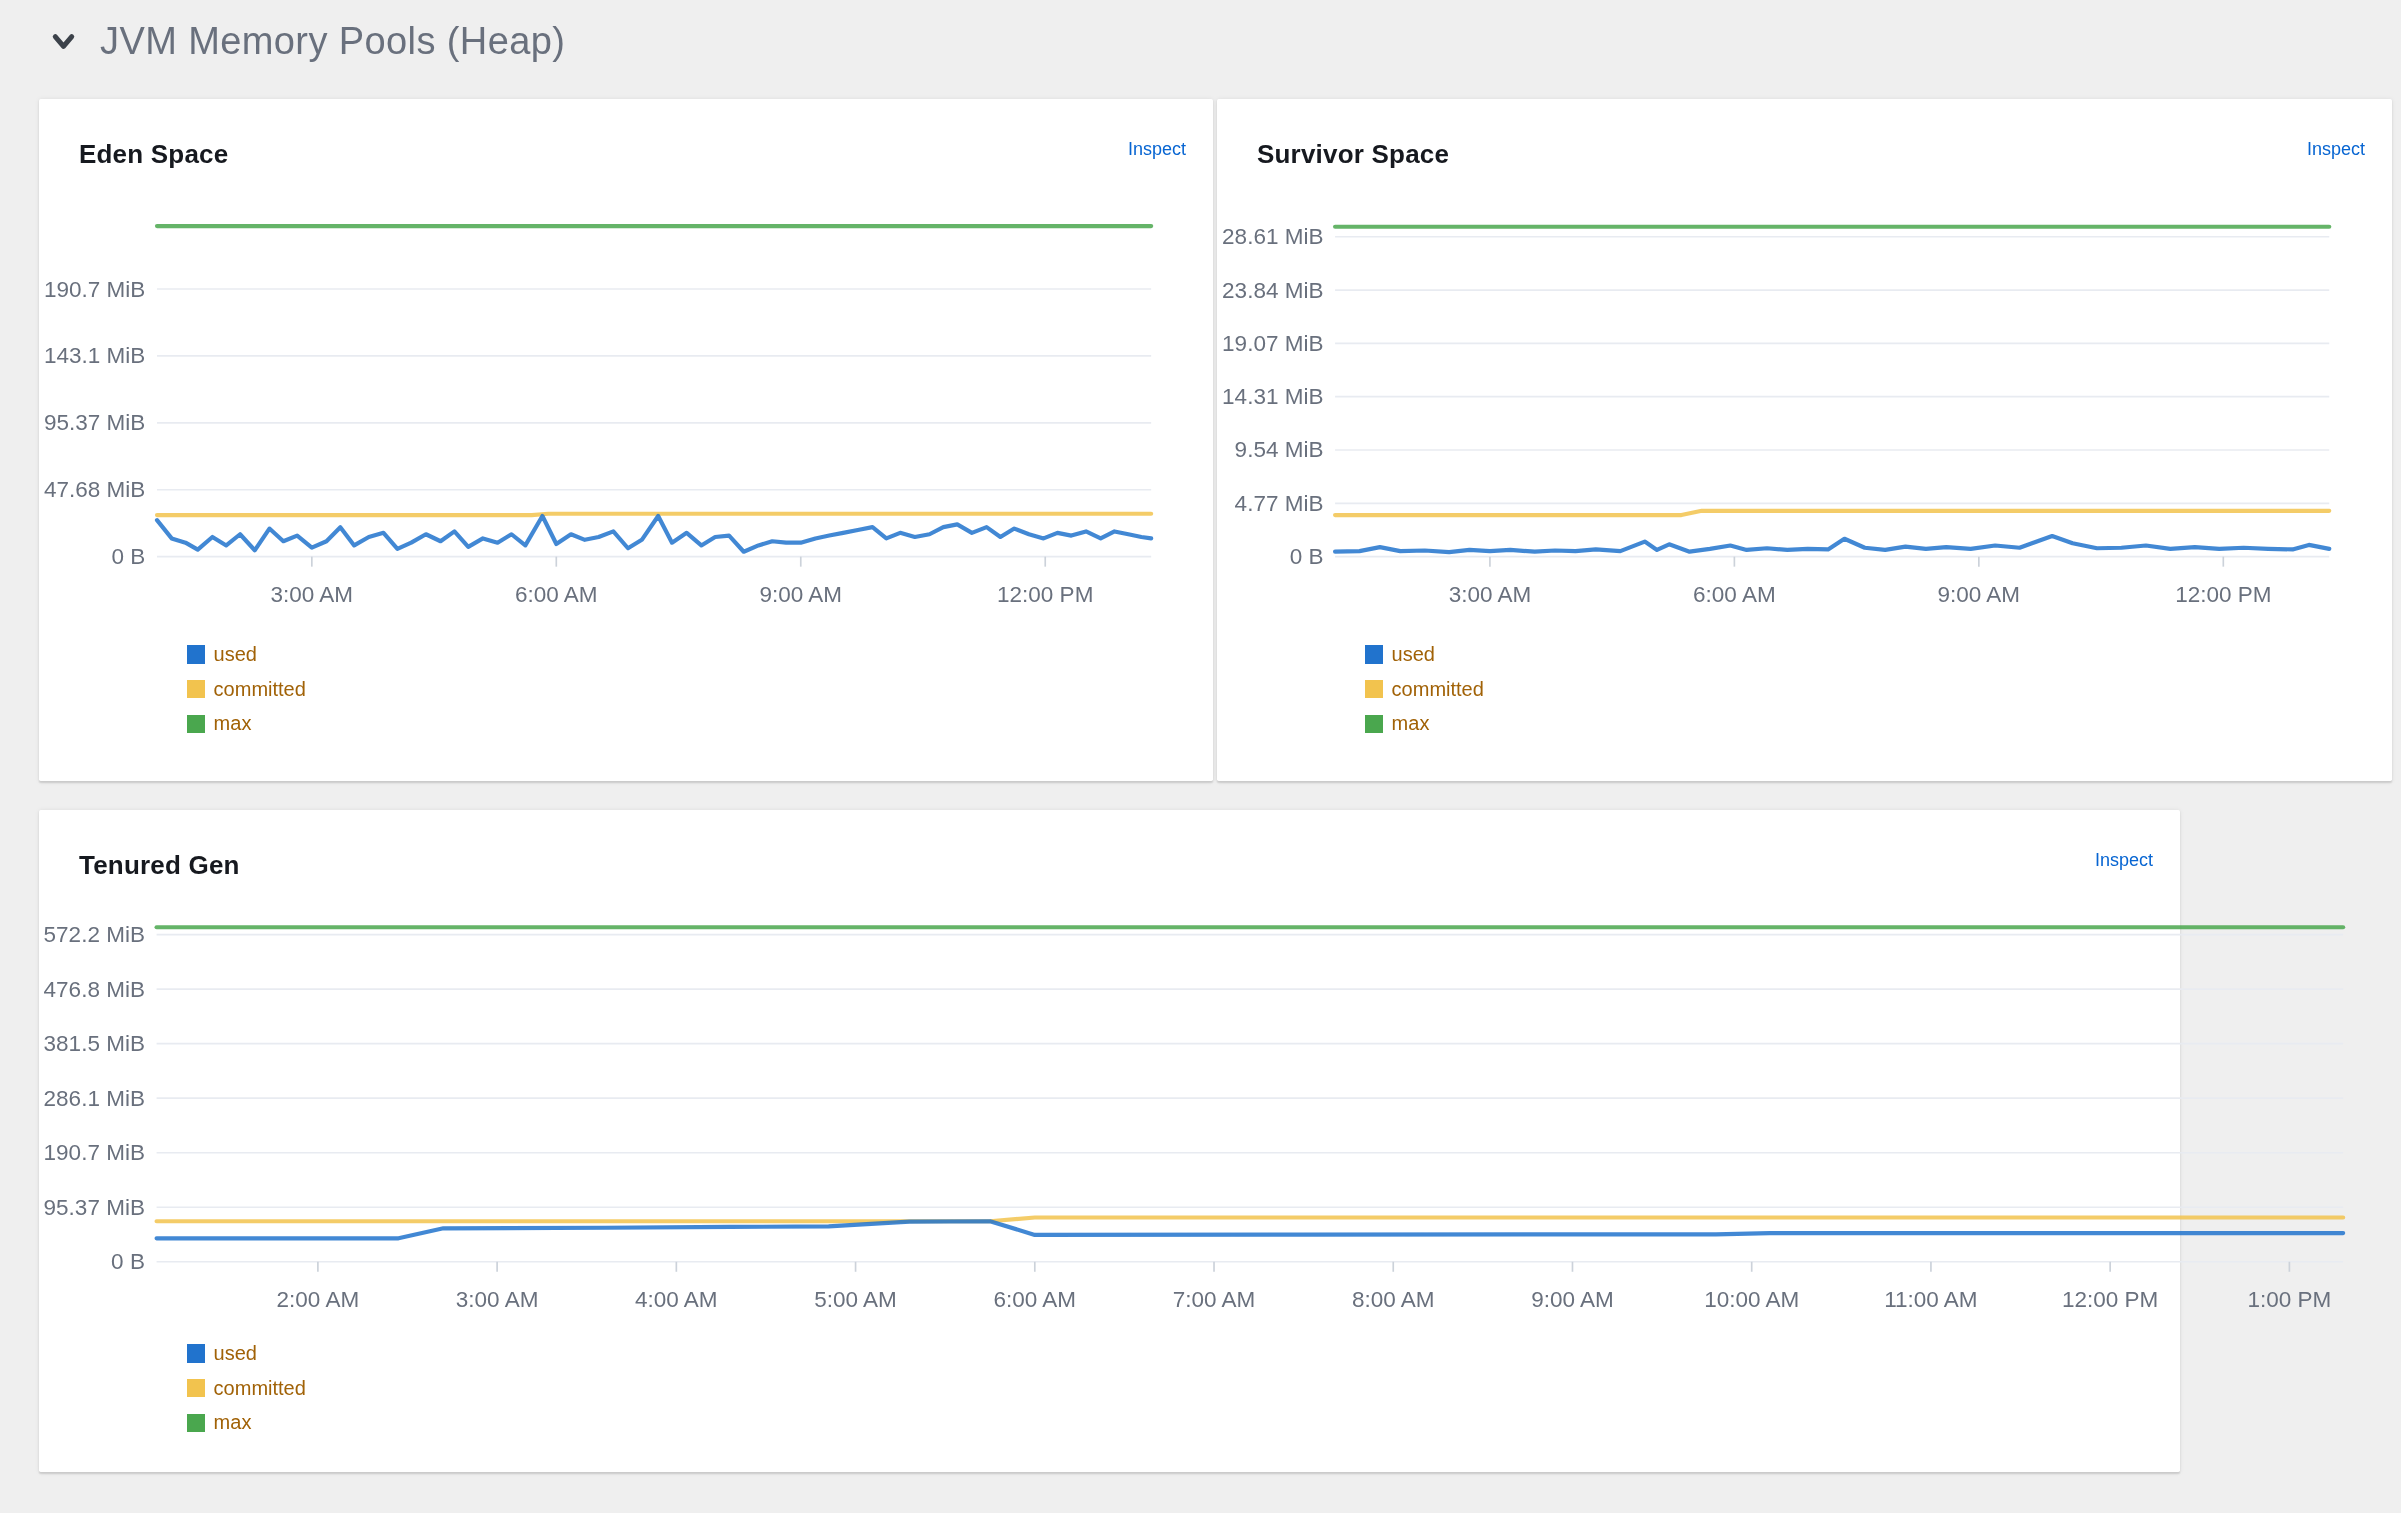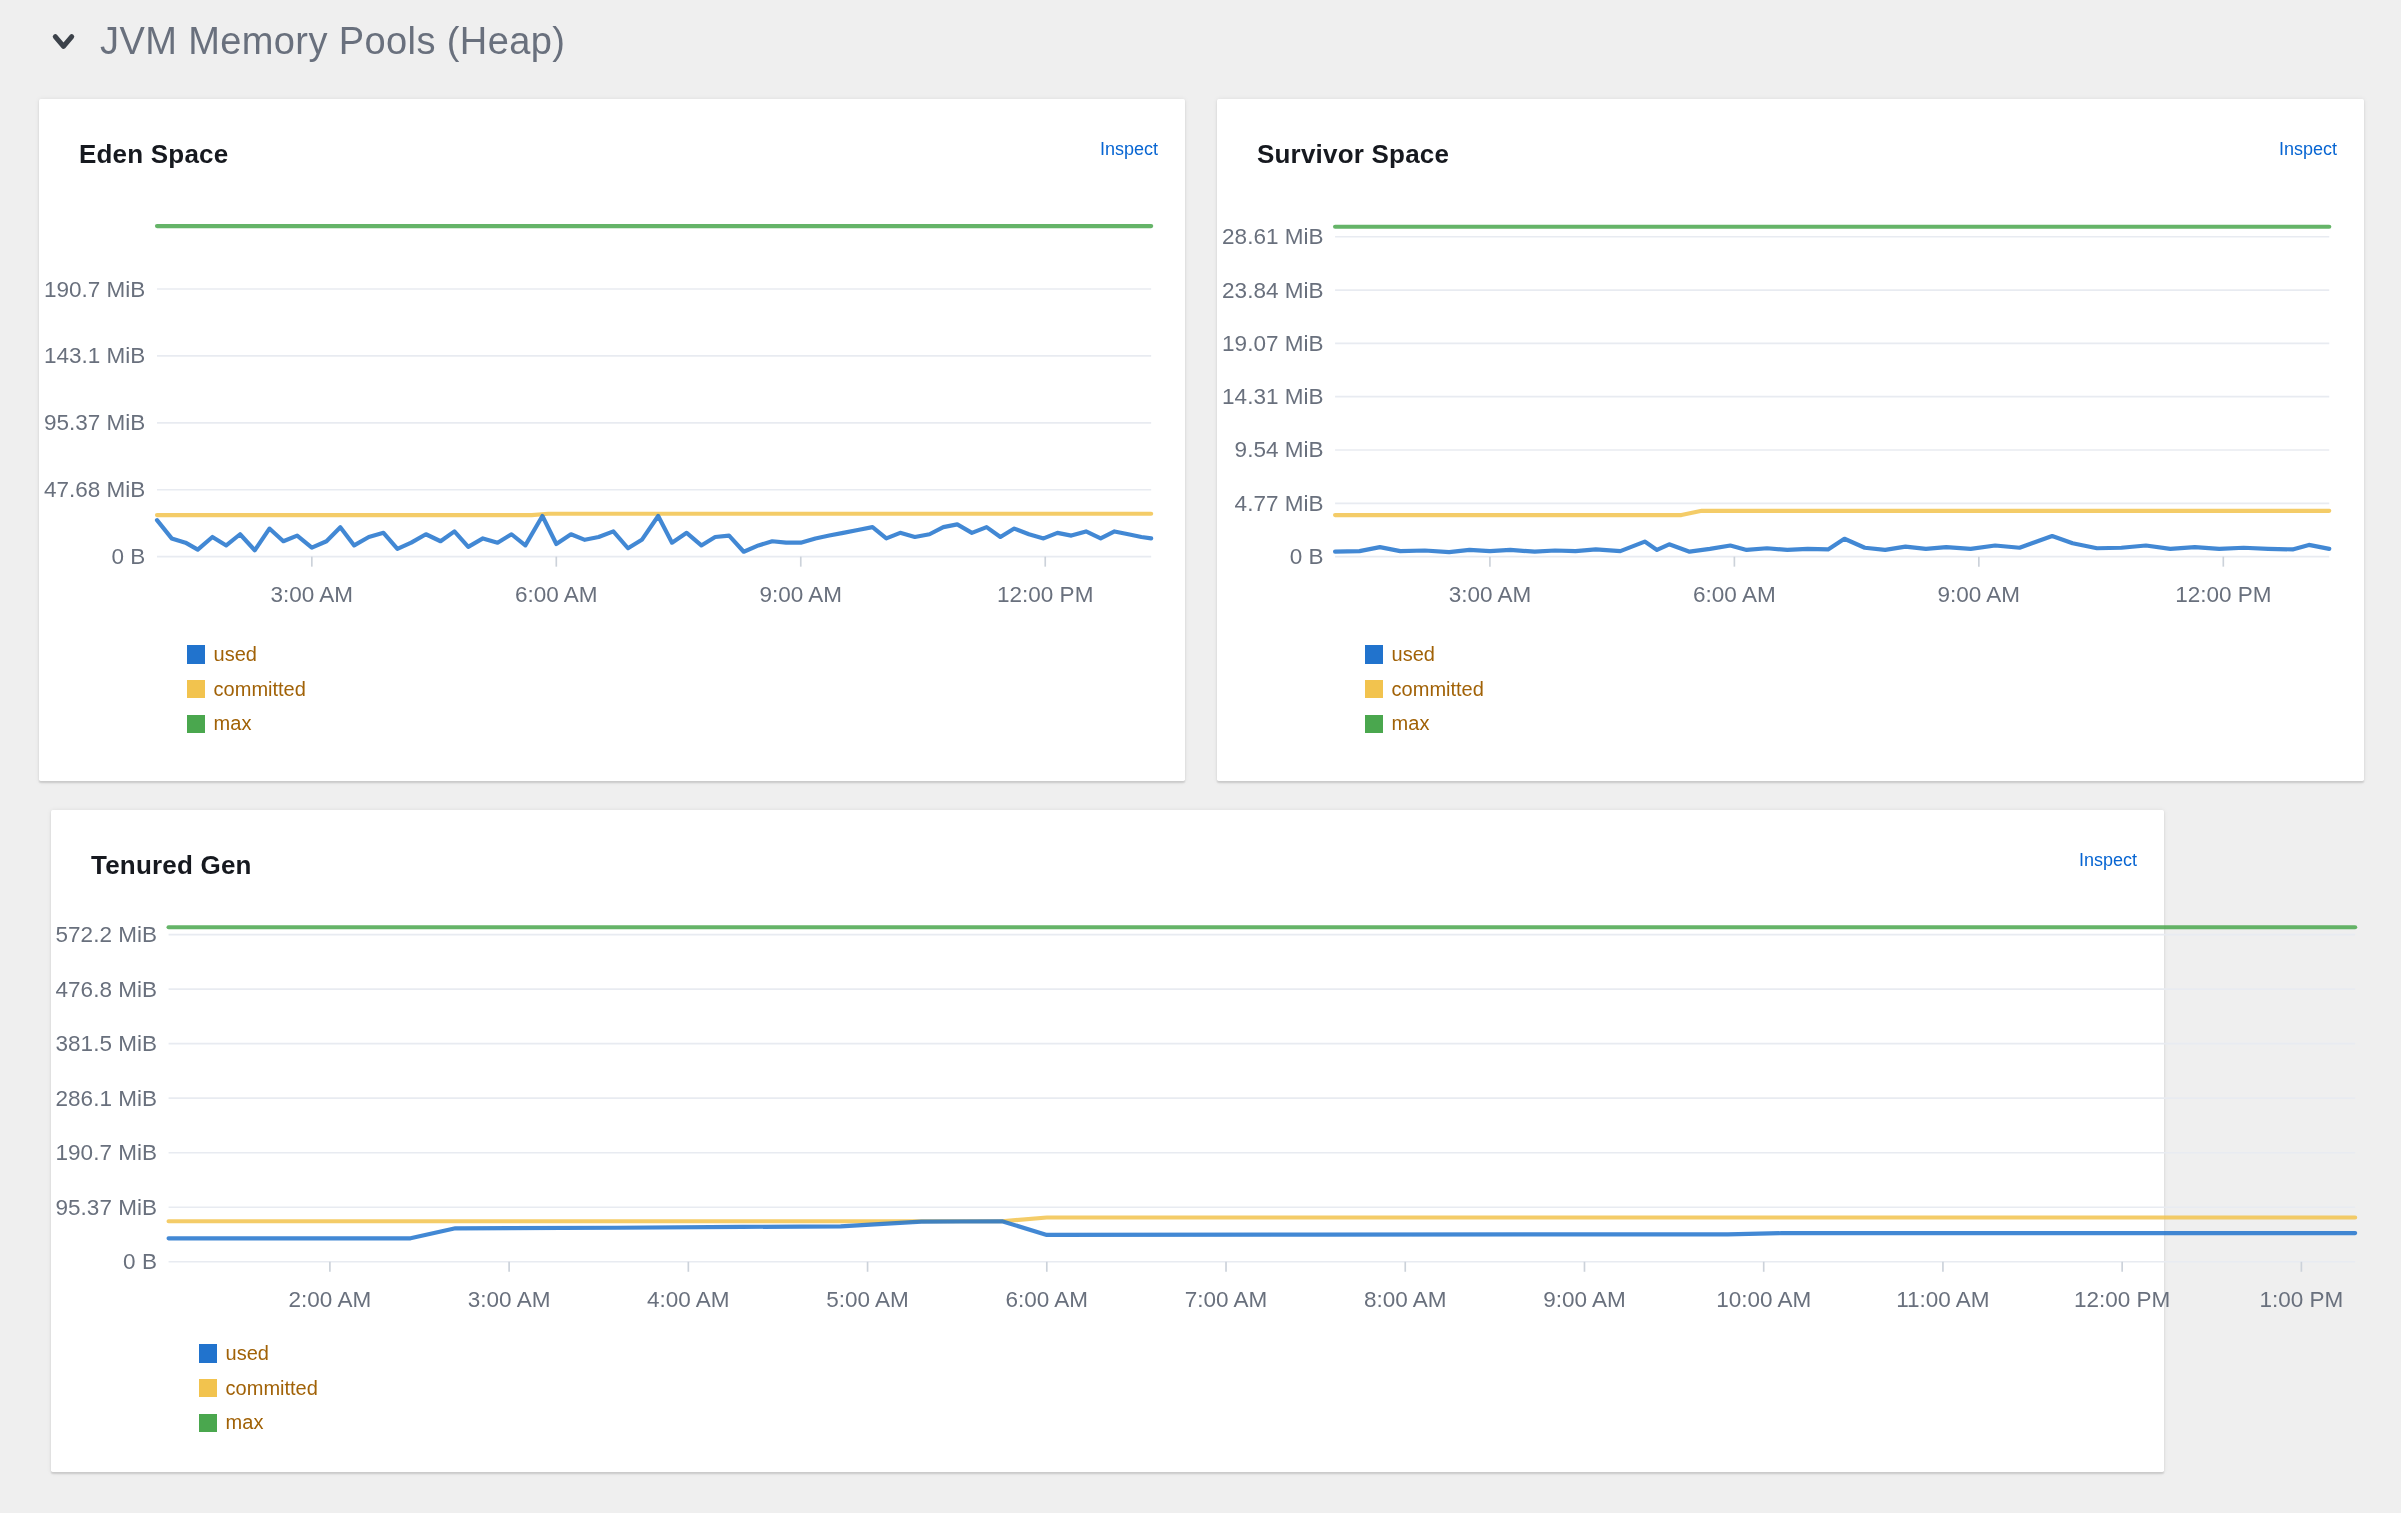--- a/index.html
+++ b/index.html
@@ -13,20 +13,21 @@
     position:absolute;left:47px;top:20px;
     display:flex;align-items:center;gap:20px;
   }
   .section-title{
     font-size:38px;font-weight:400;color:#69707d;letter-spacing:0.4px;
   }
   .chevron{width:33px;height:33px;display:block;}
   .card{
     position:absolute;background:#ffffff;border-radius:1.7px;
     box-shadow:0 1.7px 1.7px rgba(0,0,0,0.12), 0 0.8px 5px rgba(0,0,0,0.07);
+    padding-left:28px;
   }
   .card-header{
     position:absolute;left:40px;right:27px;top:40px;
     display:flex;justify-content:space-between;align-items:flex-start;
   }
   .card-title{
     margin:0;font-size:26px;font-weight:700;color:#16191f;letter-spacing:0.2px;
   }
   .inspect-link{
     font-size:18px;color:#0765d2;text-decoration:none;cursor:pointer;
@@ -133,21 +134,21 @@
         <span class="legend-swatch" style="background: rgb(242, 195, 78);"></span>
         <span class="legend-label">committed</span>
       </div>
       <div class="legend-item">
         <span class="legend-swatch" style="background: rgb(74, 167, 78);"></span>
         <span class="legend-label">max</span>
       </div>
     </div>
 </div>
 
-<div class="card" id="card-2" style="left:51px;top:810px;width:2113px;height:662px;text-align:center;">
+<div class="card" id="card-2" style="left:39px;top:810px;width:2113px;height:662px;text-align:center;">
   <div class="card-header">
     <h2 class="card-title">Tenured Gen</h2>
     <a class="inspect-link">Inspect</a>
   </div>
   <svg class="chart-svg" width="2325" height="427" style="top: 94px;" viewBox="0 0 2788 512">
       <line x1="141" y1="429" x2="2763" y2="429" stroke="#e8ebf1" stroke-width="2"></line>
       <text x="127" y="438" text-anchor="end" class="axis-text">0 B</text>
       <line x1="141" y1="363.61554111813984" x2="2763" y2="363.61554111813984" stroke="#e8ebf1" stroke-width="2"></line>
       <text x="127" y="372.61554111813984" text-anchor="end" class="axis-text">95.37 MiB</text>
       <line x1="141" y1="298.2585057274748" x2="2763" y2="298.2585057274748" stroke="#e8ebf1" stroke-width="2"></line>

